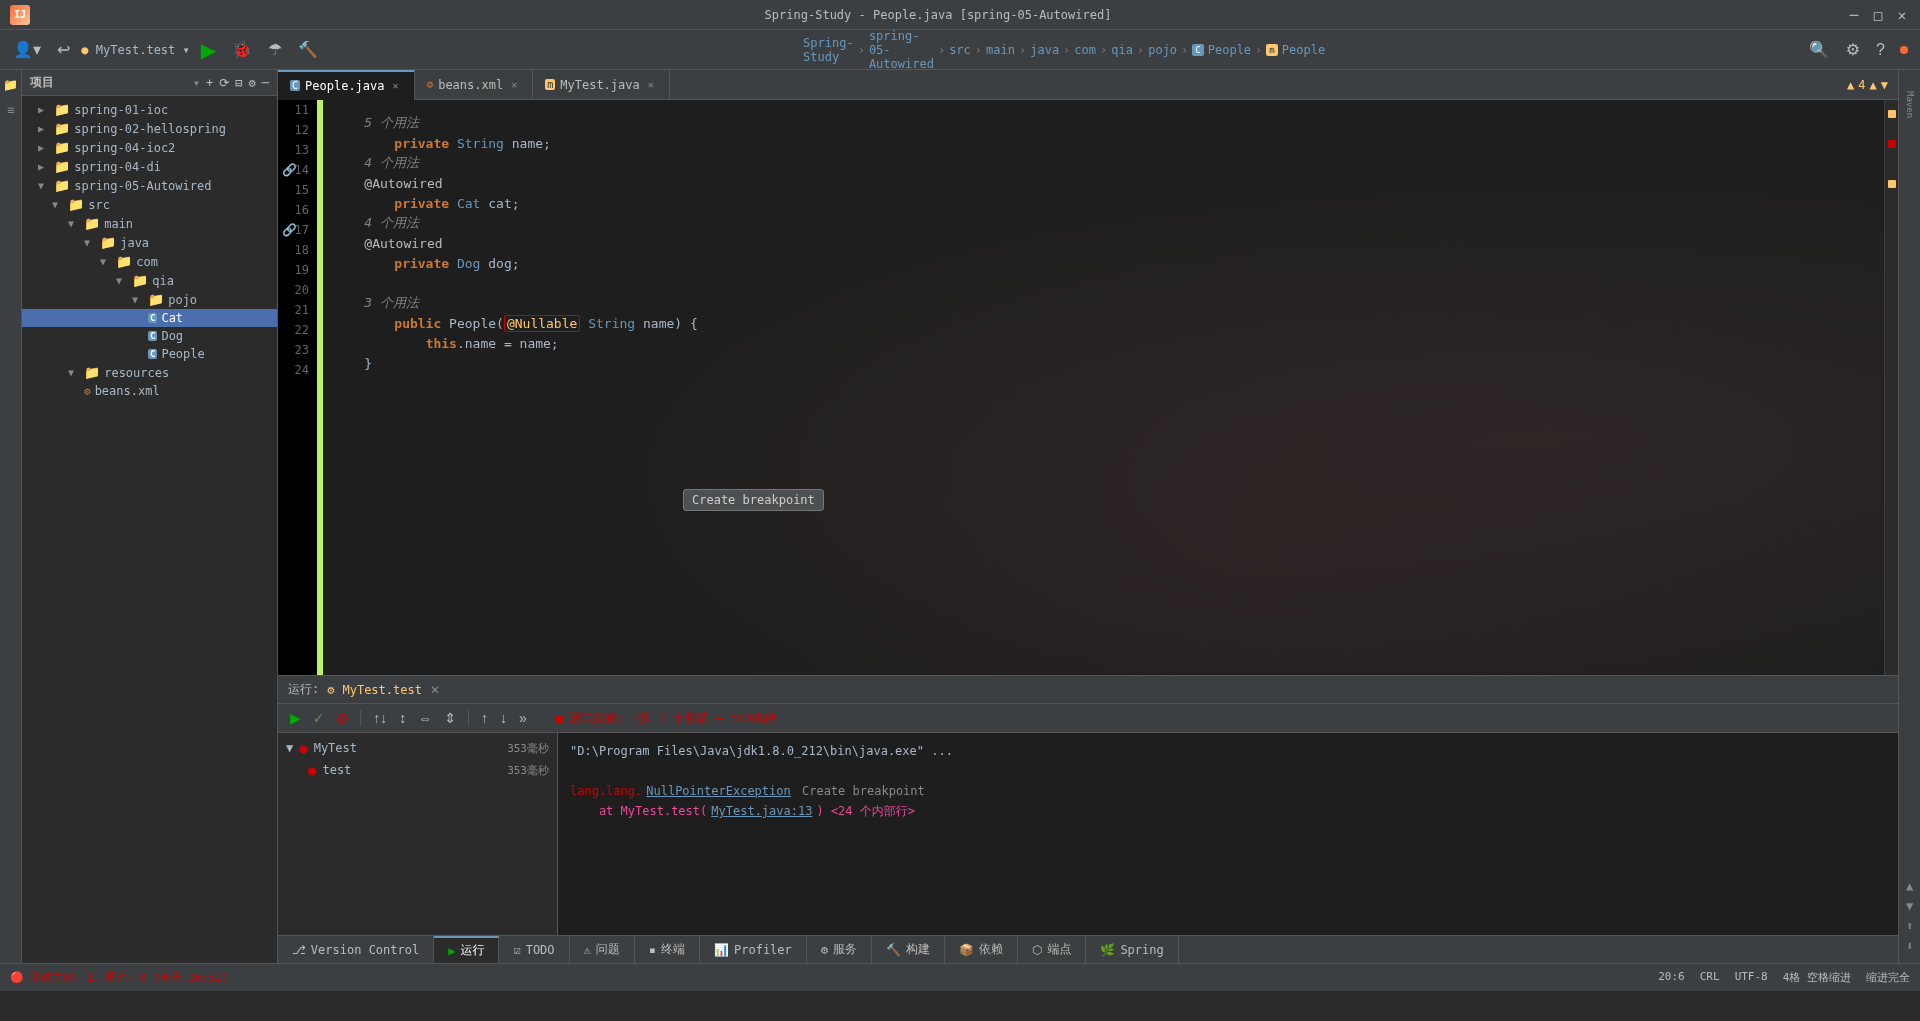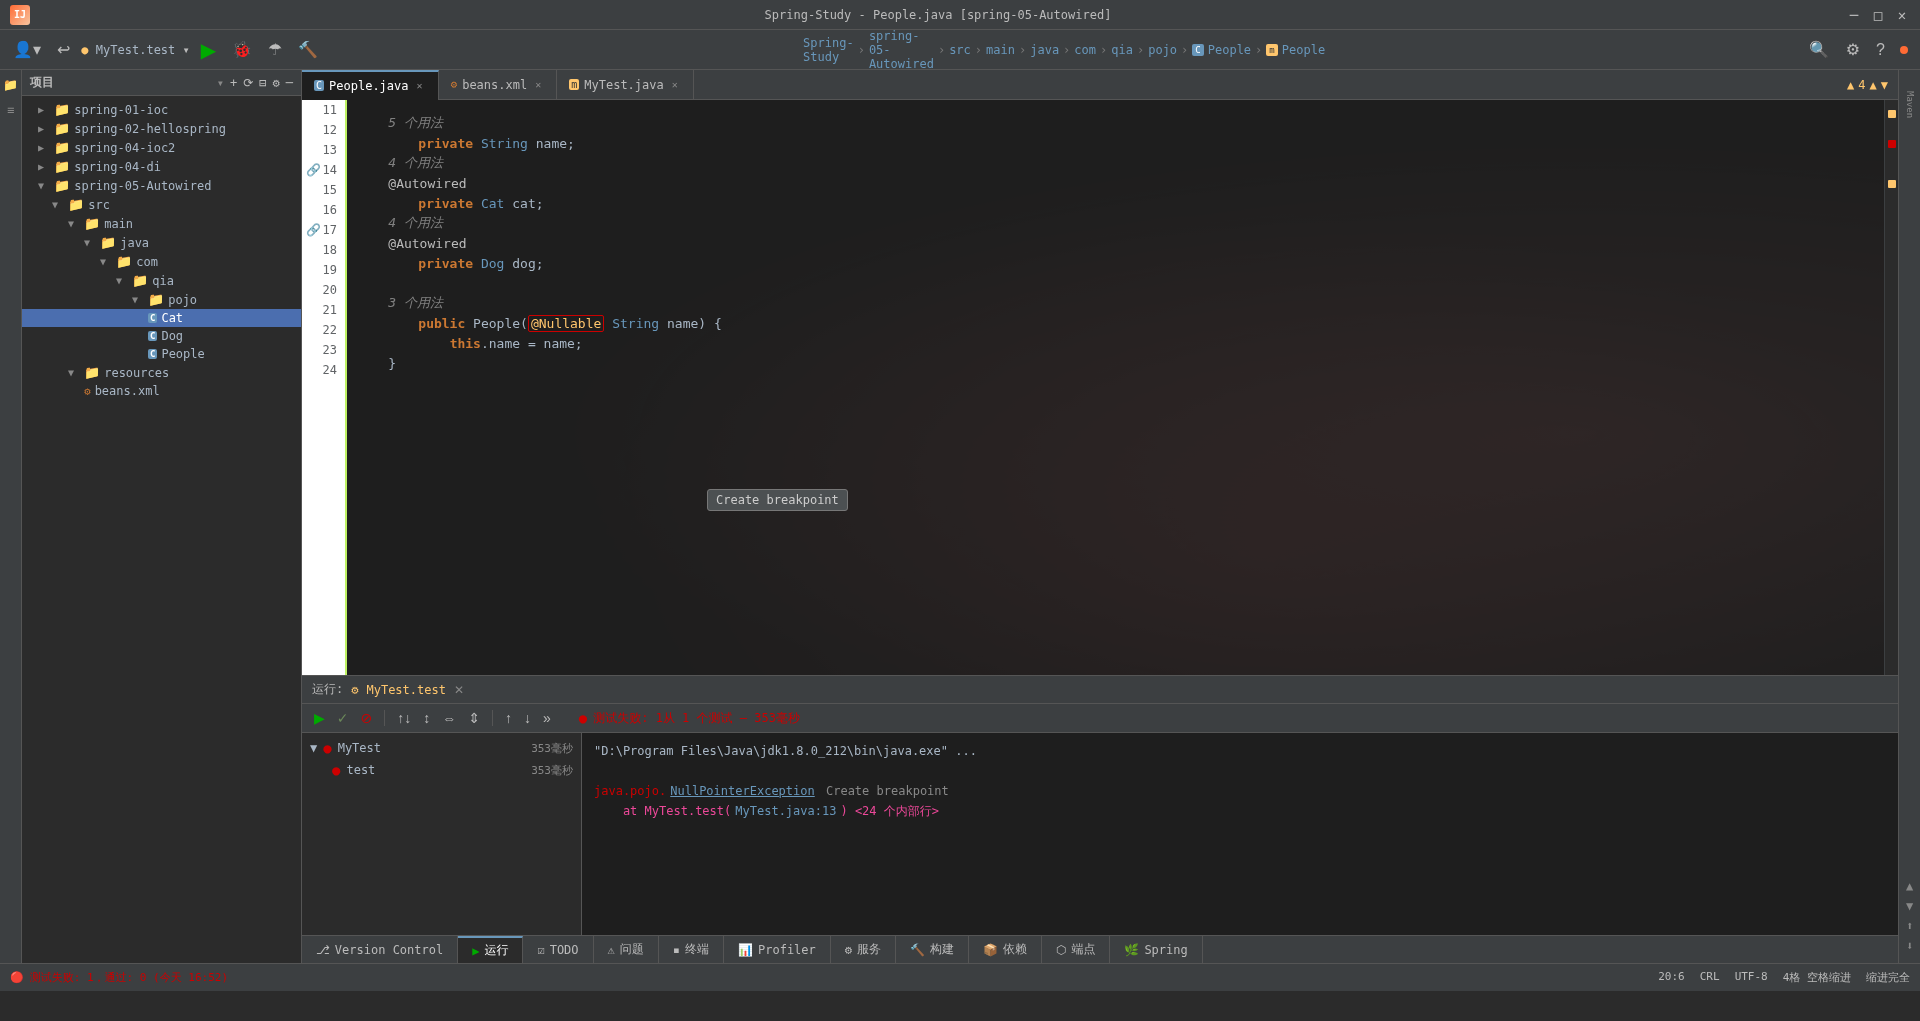--- a/index.html
+++ b/index.html
@@ -23,21 +23,21 @@
     .toolbar-btn { background: transparent; border: none; color: #bbb; cursor: pointer; padding: 3px 5px; border-radius: 3px; font-size: 16px; display: flex; align-items: center; }
 
     
     #main { display: flex; height: calc(1021px - 30px - 40px - 30px - 28px); }
 
     
     #left-icons { width: 22px; background: #3c3f41; display: flex; flex-direction: column; align-items: center; padding-top: 5px; border-right: 1px solid #555; gap: 5px; }
     #left-icons .icon-btn { width: 20px; height: 20px; display: flex; align-items: center; justify-content: center; color: #888; font-size: 12px; cursor: pointer; }
 
     
-    #project-panel { width: 280px; background: #2b2b2b; border-right: 1px solid #555; display: flex; flex-direction: column; }
+    #project-panel { width: 256px; background: #2b2b2b; border-right: 1px solid #555; display: flex; flex-direction: column; }
     #project-header { display: flex; align-items: center; background: #3c3f41; padding: 4px 8px; font-size: 12px; color: #bbb; border-bottom: 1px solid #555; gap: 6px; }
     #project-header .title { flex: 1; font-weight: bold; }
     #project-tree { flex: 1; overflow-y: auto; padding: 4px 0; }
     .tree-item { display: flex; align-items: center; padding: 2px 4px; cursor: pointer; font-size: 12px; gap: 4px; }
     .tree-item.selected { background: #4b6eaf; color: white; }
     .tree-item .folder-icon { color: #7b9fd4; font-size: 13px; }
     .tree-item .expand-icon { color: #888; font-size: 10px; width: 12px; }
     .class-c { background: #6897bb; color: white; padding: 0 2px; border-radius: 2px; font-size: 9px; font-weight: bold; }
     .xml-icon { color: #cc7832; font-size: 11px; }
 
@@ -49,21 +49,21 @@
 
     
     #tab-bar { display: flex; align-items: center; background: #3c3f41; border-bottom: 1px solid #555; height: 30px; }
     .tab { display: flex; align-items: center; padding: 0 12px; height: 30px; border-right: 1px solid #555; cursor: pointer; font-size: 12px; color: #bbb; gap: 5px; }
     .tab.active { background: #1e1e1e; color: #fff; border-top: 2px solid #6897bb; }
     .tab .close { color: #888; font-size: 10px; padding: 1px 3px; border-radius: 2px; }
     .tab-spacer { flex: 1; }
 
     
     #code-editor { flex: 1; display: flex; overflow: auto; position: relative; }
-    #gutter { width: 45px; background: #ffffff; border-right: 2px solid #bef264; padding-top: 0; flex-shrink: 0; }
+    #gutter { width: 45px; background: #000000; border-right: 6px solid #bef264; padding-top: 0; flex-shrink: 0; }
     .gutter-line { height: 20px; display: flex; align-items: center; justify-content: flex-end; padding-right: 8px; color: #606366; font-size: 12px; position: relative; }
     .gutter-line .gutter-icon { position: absolute; left: 4px; color: #6a8759; font-size: 12px; }
     #code-content { flex: 1; padding: 13px 10px; overflow: auto; }
     .code-line { height: 20px; display: flex; align-items: center; font-size: 13px; white-space: pre; font-family: 'Consolas', monospace; }
     .kw { color: #cc7832; font-weight: bold; margin-left: 30px; }
     .type { color: #6897bb; }
     .ann { color: #bbb; }
     .comment { color: #808080; font-style: italic; }
     .normal { color: #a9b7c6; }
     .nullable-box { border: 1px solid #cc0000; padding: 0 2px; border-radius: 2px; color: #ffc66d; }
@@ -81,21 +81,21 @@
 
     
     #test-tree { width: 280px; border-right: 1px solid #555; overflow-y: auto; padding: 4px 0; }
     .test-item { display: flex; align-items: center; padding: 3px 8px; font-size: 12px; gap: 6px; cursor: pointer; }
     .test-item .fail-icon { color: #cc0000; font-size: 14px; }
     .test-item .time { color: #888; margin-left: auto; font-size: 11px; }
 
     
     #output-panel { flex: 1; padding: 8px 12px; font-size: 12px; overflow-y: auto; font-family: 'Consolas', monospace; background: #1e1e1e; position: relative; }
     .output-line { height: 20px; display: flex; align-items: center; gap: 4px; }
-    .output-link { color: #6897bb; cursor: pointer; }
+    .output-link { color: #6897bb; text-decoration: underline; cursor: pointer; }
     .output-normal { color: #ec4899; }
     .output-path { color: #a9b7c6; }
     .output-exception { color: #cc0000; }
     .output-tip { color: #888; }
     .tooltip-box { position: absolute; background: #4c5052; border: 1px solid #777; padding: 3px 8px; border-radius: 3px; font-size: 12px; color: #ccc; top: 76px; left: 350px; }
 
     
     #status-bar { display: flex; align-items: center; background: #3c3f41; height: 28px; padding: 0 10px; border-top: 1px solid #555; gap: 15px; font-size: 11px; color: #bbb; }
     #status-bar .left { display: flex; align-items: center; gap: 6px; color: #cc0000; }
     #status-bar .right { margin-left: auto; display: flex; gap: 15px; }
@@ -484,21 +484,21 @@
             <span class="time">353毫秒</span>
           </div>
         </div>
 
         <div id="output-panel">
           <div class="output-line">
             <span class="output-path">"D:\Program Files\Java\jdk1.8.0_212\bin\java.exe" ...</span>
           </div>
           <div class="output-line">&nbsp;</div>
           <div class="output-line">
-            <span class="output-exception">java.pojo.</span>
+            <span class="output-exception">lang.lang.</span>
             <span style="color:#6897bb;text-decoration:underline;cursor:pointer;">NullPointerException</span>
             <span class="output-tip" style="cursor:pointer;">&nbsp;Create breakpoint</span>
           </div>
           <div class="output-line">
             <span class="output-normal">&nbsp;&nbsp;&nbsp;&nbsp;at MyTest.test(</span>
             <span class="output-link">MyTest.java:13</span>
             <span class="output-normal">) &lt;24 个内部行&gt;</span>
           </div>
           <div class="output-line">&nbsp;</div>
           <div class="output-line">&nbsp;</div>

